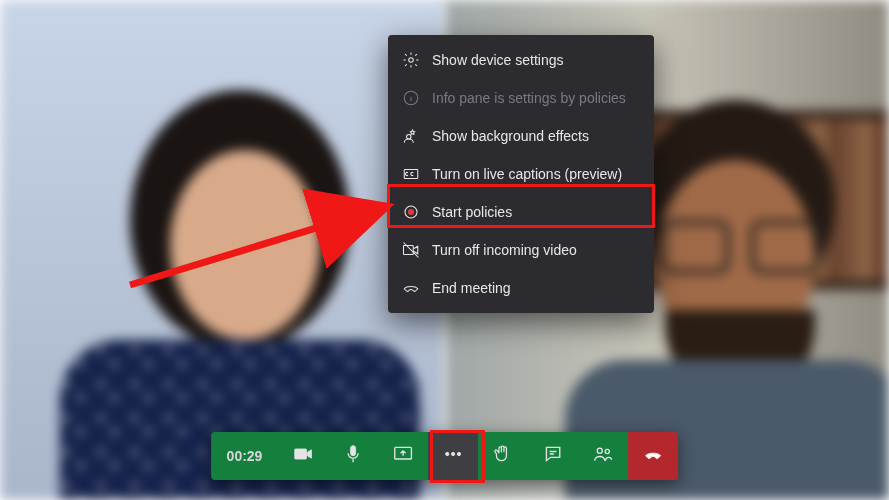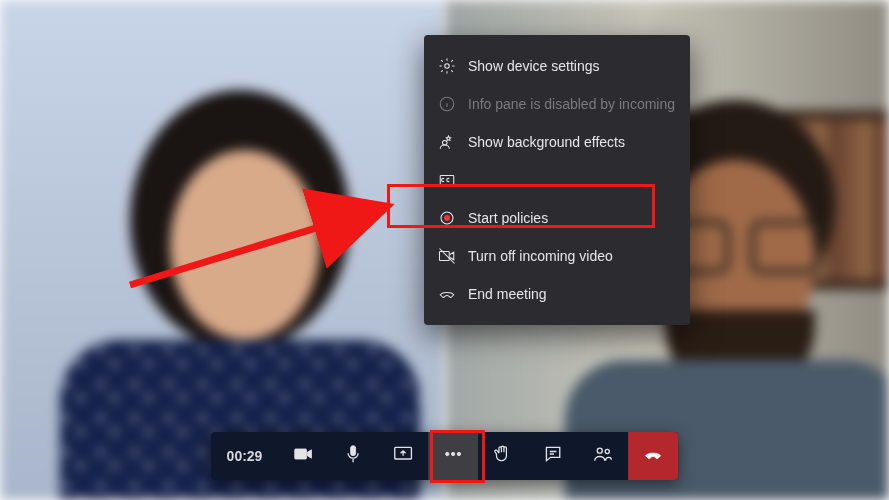--- a/index.html
+++ b/index.html
@@ -38,36 +38,36 @@
   .tile-right .face  { top:90px; left:170px; width:160px; height:200px; background:#a06a48; }
   .tile-right .torso { top:290px; left:80px; width:340px; height:240px; background:#4a5a6a; }
   .glasses { position:absolute; top:150px; left:175px; width:160px; height:46px; }
   .glasses::before,.glasses::after{content:"";position:absolute;width:60px;height:44px;border:5px solid #2a2520;border-radius:12px;}
   .glasses::after{ right:0; }
   .beard { position:absolute; top:240px; left:180px; width:150px; height:90px; background:#2a1d14; border-radius:0 0 80px 80px; }
 
   
   .toolbar { position:absolute; bottom:20px; left:50%; transform:translateX(-50%);
              display:flex; align-items:stretch; height:48px;
-             background:#0f172a; border-radius:4px; box-shadow:0 4px 16px rgba(0,0,0,.5); }
+             background:#15803d; border-radius:4px; box-shadow:0 4px 16px rgba(0,0,0,.5); }
   .tb-timer { display:flex; align-items:center; padding:0 16px; color:#d7d7da; font-size:14px; font-weight:600; }
   .tb-btn { width:50px; display:flex; align-items:center; justify-content:center; color:#e4e4e7; cursor:pointer; position:relative; }
   .tb-btn.active { background:#3f3e43; }
   .tb-btn.danger { background:#b4282d; border-radius:0 4px 4px 0; }
   .tb-btn svg { width:20px; height:20px; stroke:#e4e4e7; fill:#e4e4e7; }
   .tb-btn.danger svg { fill:#fff; stroke:#fff; }
 
   
   .hl-more { position:absolute; pointer-events:none; border:3px solid #f01717; }
   #hl-more-actions { bottom:17px; left:430px; width:55px; height:53px; }
 
   
   .menu { position:absolute; left:388px; top:35px; width:266px;
-          background:#2c2b2f; border-radius:4px; padding:12px 0;
-          box-shadow:0 10px 30px rgba(0,0,0,.55); color:#e7e7ea; font-size:14px;margin-left:36px; }
+          background:#2c2b2f; border-radius:4px; padding:6px 0;
+          box-shadow:0 10px 30px rgba(0,0,0,.55); color:#e7e7ea; font-size:14px; }
   .menu-item { display:flex; align-items:center; gap:12px; height:38px; padding:0 14px; cursor:pointer; }
   .menu-item.disabled { color:#7b7a80; cursor:default; }
   .menu-item .mi-icon { width:18px; height:18px; flex:0 0 18px; display:flex; align-items:center; justify-content:center; }
   .menu-item .mi-icon svg { width:18px; height:18px; stroke:#e7e7ea; fill:none; stroke-width:1.4; }
   .menu-item.disabled .mi-icon svg { stroke:#7b7a80; }
   .menu-item.rec .mi-icon svg circle.inner { fill:#e83a3e; stroke:none; }
 
   
   #hl-bg-effects { left:387px; top:184px; width:268px; height:44px; }
 
@@ -189,21 +189,21 @@
   </div>
 
 
   <div class="menu-item disabled">
     <span class="mi-icon">
       <svg viewBox="0 0 24 24">
           <circle cx="12" cy="12" r="9"></circle>
           <path d="M12 8h.01M12 11v5"></path>
         </svg>
     </span>
-    <span>Info pane is disabled by incoming</span>
+    <span>Info pane is settings by policies</span>
   </div>
 
 
   <div class="menu-item">
     <span class="mi-icon">
       <svg viewBox="0 0 24 24">
           <circle cx="9" cy="13" r="3"></circle>
           <path d="M3 21c0-3 3-5 6-5s6 2 6 5"></path>
           <path d="M14 4l1 2 2 .3-1.5 1.5.4 2L14 9l-1.9.8.4-2L11 6.3 13 6z"></path>
         </svg>
@@ -211,20 +211,21 @@
     <span>Show background effects</span>
   </div>
 
   <div class="menu-item">
     <span class="mi-icon">
       <svg viewBox="0 0 24 24">
           <rect x="3" y="6" width="18" height="12" rx="1"></rect>
           <path d="M8 10.5a2 2 0 1 0 0 3m7-3a2 2 0 1 0 0 3"></path>
         </svg>
     </span>
+    <span>Turn on live captions (preview)</span>
   </div>
 
 
   <div class="menu-item rec">
     <span class="mi-icon">
       <svg viewBox="0 0 24 24">
           <circle cx="12" cy="12" r="8"></circle>
           <circle class="inner" cx="12" cy="12" r="4"></circle>
         </svg>
     </span>

